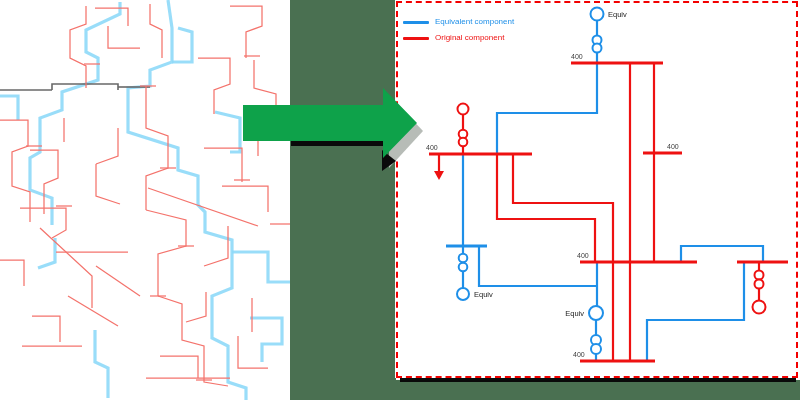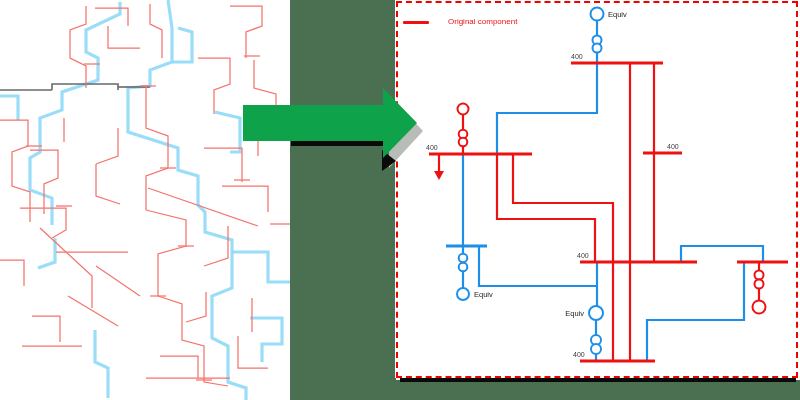--- a/index.html
+++ b/index.html
@@ -94,22 +94,26 @@
 
   <div class="band" id="band" style="background: rgb(74, 112, 81);"></div>
   <div class="band-bottom" id="bandBottom" style="background: rgb(74, 112, 81);"></div>
   <div class="panel-shadow" id="panelShadow" style="background: rgb(10, 10, 10);"></div>
 
   <div class="right-panel">
     <div class="panel-border" id="panelBorder" style="border-color: rgb(242, 0, 0);"></div>
 
     <div class="legend">
       <div class="legend-row">
+        <span class="legend-line" id="legendLine0" style="background: rgb(30, 143, 232);"></span>
+        <span class="legend-text" id="legendText0" style="color: rgb(30, 143, 232);">Equivalent component</span>
+      </div>
+      <div class="legend-row">
         <span class="legend-line" id="legendLine1" style="background: rgb(238, 17, 17);"></span>
-        <span class="legend-text" id="legendText1" style="color: rgb(238, 17, 17); margin-left: 13px;">Original component</span>
+        <span class="legend-text" id="legendText1" style="color: rgb(238, 17, 17);">Original component</span>
       </div>
     </div>
 
     <svg id="right-svg" width="405" height="378" viewBox="0 0 405 378">
         <polyline points="68,115 68,130" fill="none" stroke="#ee1111" stroke-width="2.2"></polyline>
         <polyline points="68,146 68,154" fill="none" stroke="#ee1111" stroke-width="2.2"></polyline>
         <polyline points="102,154 102,219 200,219 200,262" fill="none" stroke="#ee1111" stroke-width="2.2"></polyline>
         <polyline points="118,154 118,203 218,203 218,361" fill="none" stroke="#ee1111" stroke-width="2.2"></polyline>
         <polyline points="235,63 235,361" fill="none" stroke="#ee1111" stroke-width="2.2"></polyline>
         <polyline points="259,63 259,262" fill="none" stroke="#ee1111" stroke-width="2.2"></polyline>

